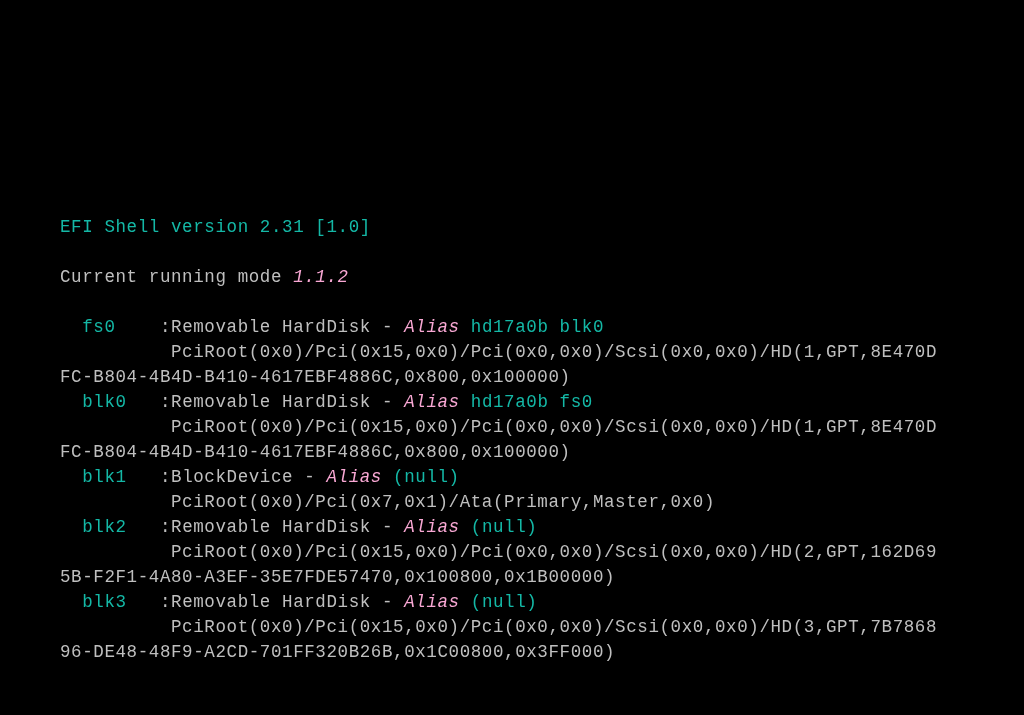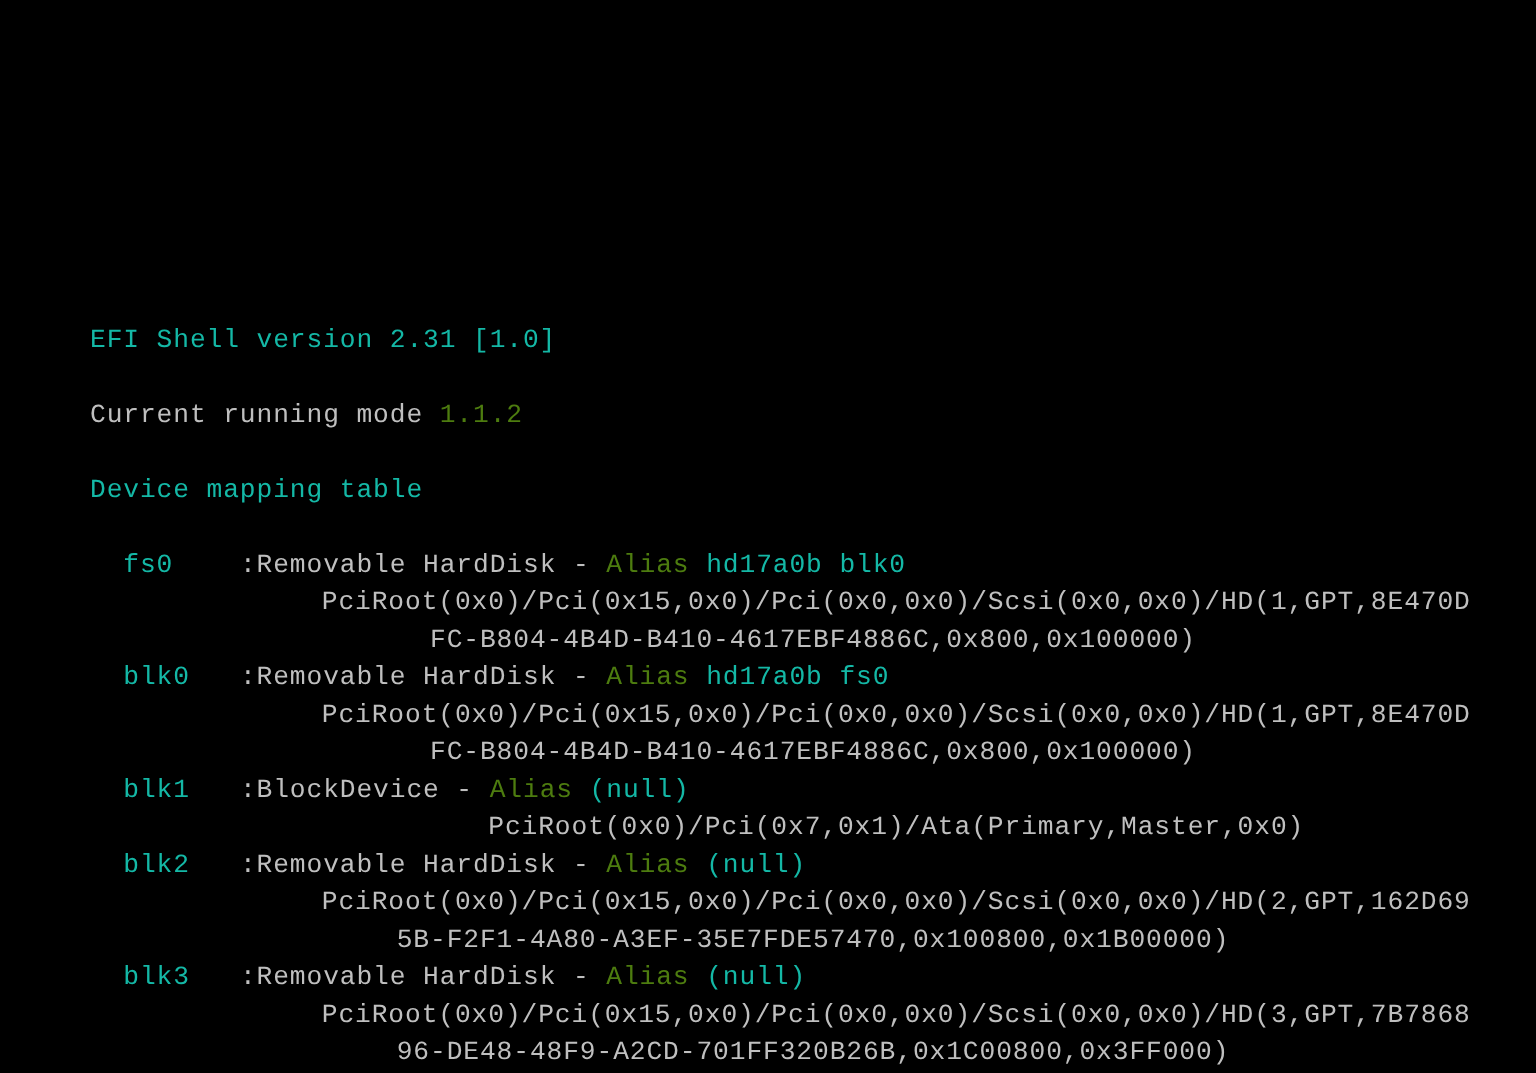--- a/index.html
+++ b/index.html
@@ -16,33 +16,32 @@
     line-height: 25px;
     font-weight: normal;
     white-space: pre;
     letter-spacing: 0.6px;
   }
   .term {
     padding-top: 90px;
     padding-left: 60px;
   }
   .yellow { color: #14b8a6; }
-  .white  { color: #4d7c0f; }
-  .grey   { color: #bfbfbf; text-align: center; }
+  .white  { color: #f9a8d4; font-style: italic; }
+  .grey   { color: #bfbfbf; }
   @keyframes blink { 50% { opacity: 0; } }
 </style>
 </head>
 <body>
 
 
 
 <div class="term">
 <div><span class="yellow">EFI Shell version 2.31 [1.0]</span></div>
 <div><span class="grey">Current running mode </span><span class="white">1.1.2</span></div>
-<div><span class="yellow">Device mapping table</span></div>
 <div id="devices"><div><span class="yellow">  fs0    </span><span class="grey">:Removable HardDisk - </span><span class="white">Alias </span><span class="yellow">hd17a0b blk0</span></div><div class="grey">          PciRoot(0x0)/Pci(0x15,0x0)/Pci(0x0,0x0)/Scsi(0x0,0x0)/HD(1,GPT,8E470D</div><div class="grey">FC-B804-4B4D-B410-4617EBF4886C,0x800,0x100000)</div><div><span class="yellow">  blk0   </span><span class="grey">:Removable HardDisk - </span><span class="white">Alias </span><span class="yellow">hd17a0b fs0</span></div><div class="grey">          PciRoot(0x0)/Pci(0x15,0x0)/Pci(0x0,0x0)/Scsi(0x0,0x0)/HD(1,GPT,8E470D</div><div class="grey">FC-B804-4B4D-B410-4617EBF4886C,0x800,0x100000)</div><div><span class="yellow">  blk1   </span><span class="grey">:BlockDevice - </span><span class="white">Alias </span><span class="yellow">(null)</span></div><div class="grey">          PciRoot(0x0)/Pci(0x7,0x1)/Ata(Primary,Master,0x0)</div><div><span class="yellow">  blk2   </span><span class="grey">:Removable HardDisk - </span><span class="white">Alias </span><span class="yellow">(null)</span></div><div class="grey">          PciRoot(0x0)/Pci(0x15,0x0)/Pci(0x0,0x0)/Scsi(0x0,0x0)/HD(2,GPT,162D69</div><div class="grey">5B-F2F1-4A80-A3EF-35E7FDE57470,0x100800,0x1B00000)</div><div><span class="yellow">  blk3   </span><span class="grey">:Removable HardDisk - </span><span class="white">Alias </span><span class="yellow">(null)</span></div><div class="grey">          PciRoot(0x0)/Pci(0x15,0x0)/Pci(0x0,0x0)/Scsi(0x0,0x0)/HD(3,GPT,7B7868</div><div class="grey">96-DE48-48F9-A2CD-701FF320B26B,0x1C00800,0x3FF000)</div></div>
 
 
 
 </div>
 
 
 
 
 </body></html>

